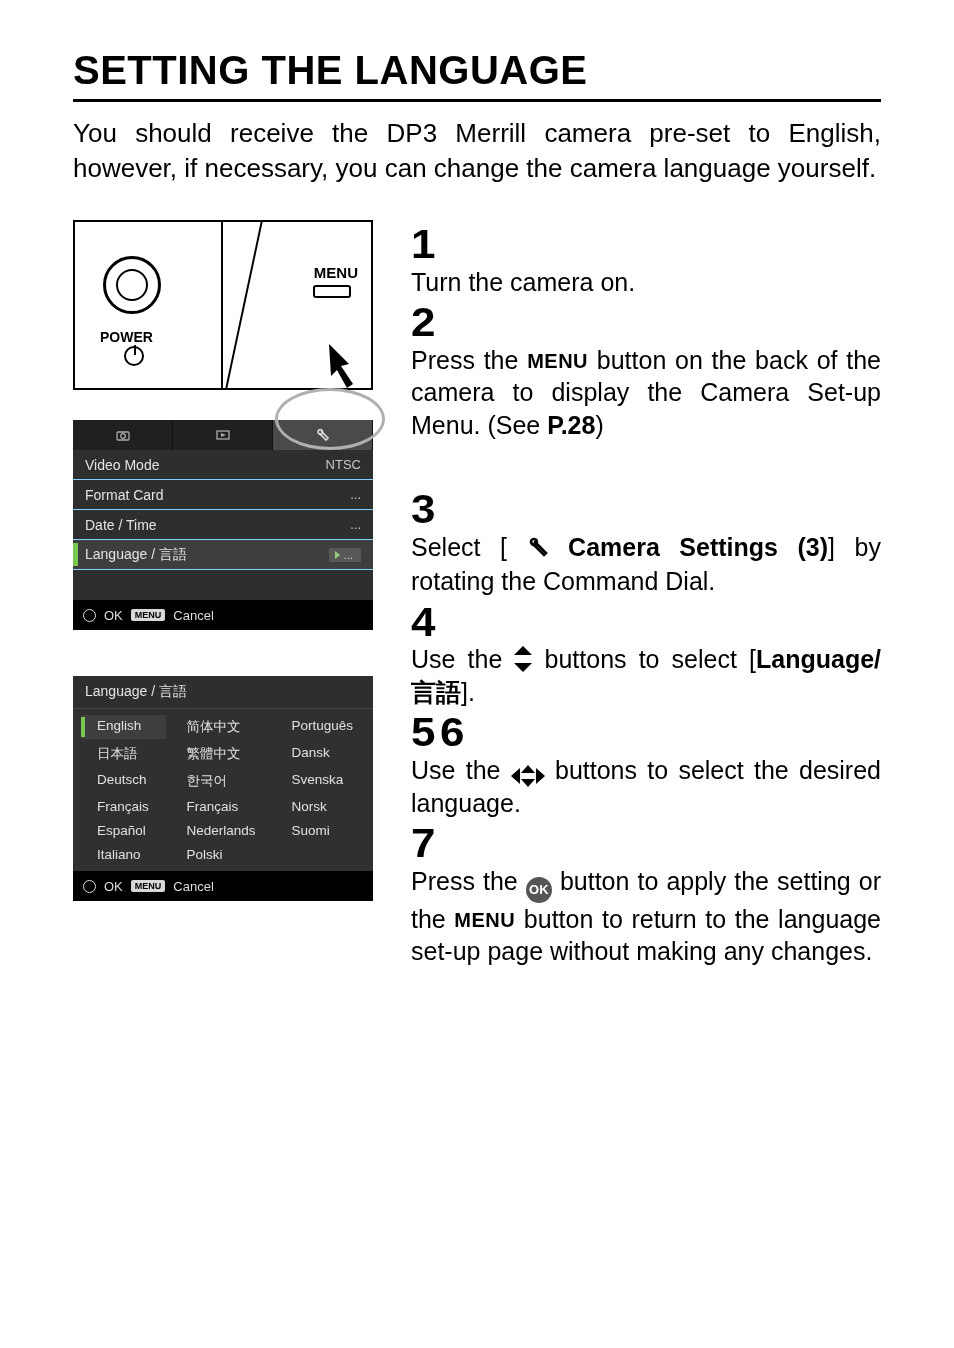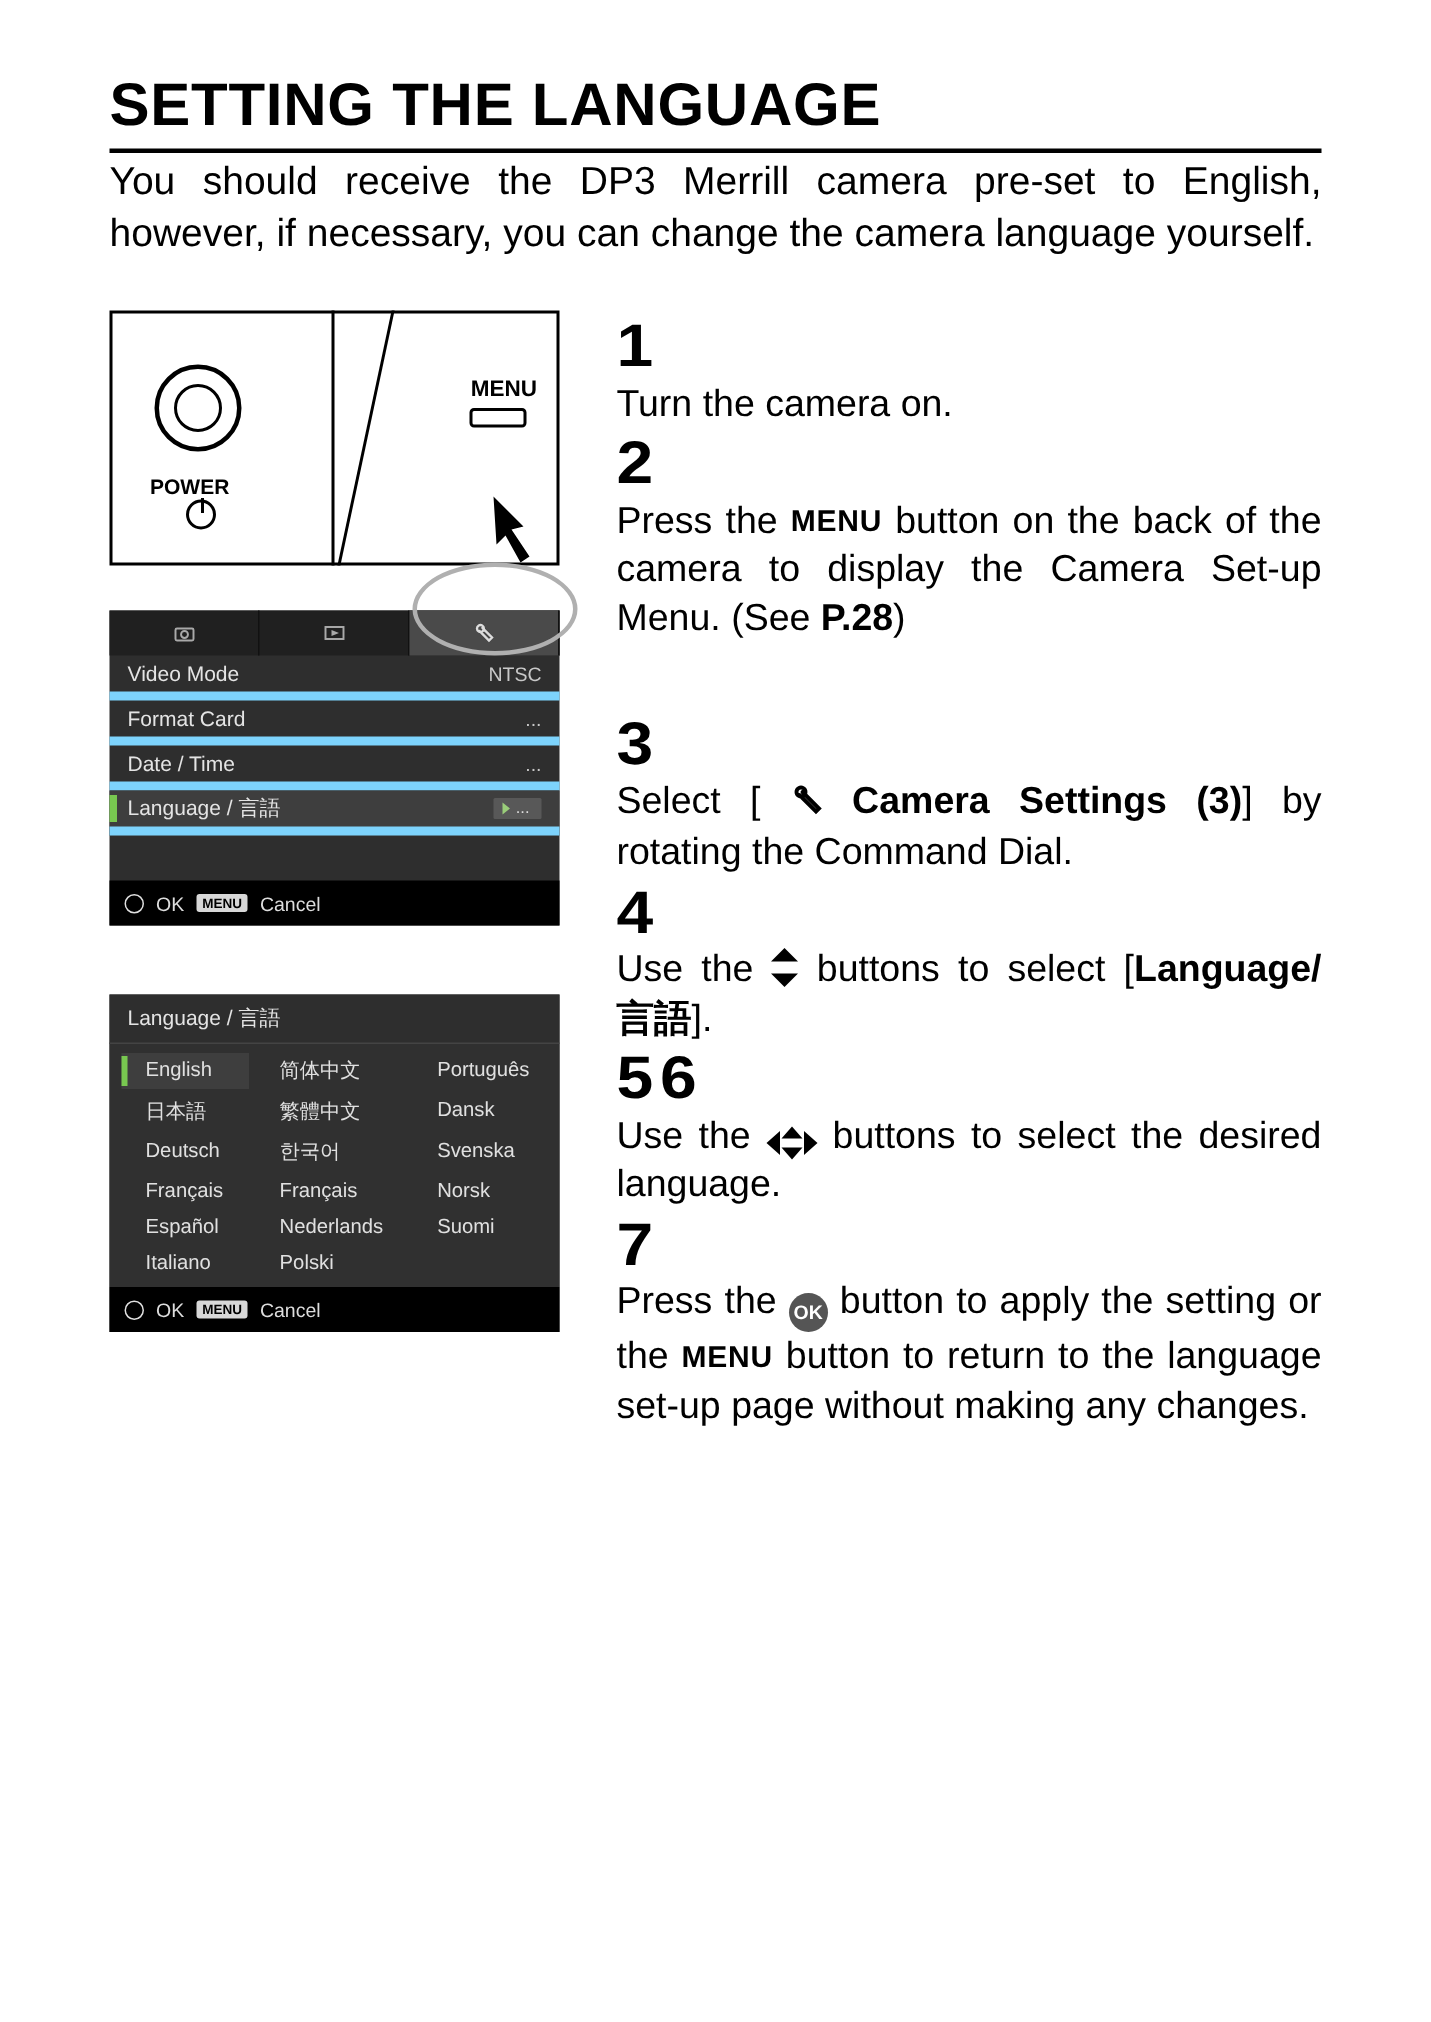--- a/index.html
+++ b/index.html
@@ -1,18 +1,18 @@
 <!DOCTYPE html>
 <html><head>
 <meta charset="utf-8">
 <style>
   * { box-sizing: border-box; margin: 0; padding: 0; }
   html, body { width: 954px; background: #fff; font-family: Arial, Helvetica, sans-serif; color: #000; }
   .page { padding: 48px 73px 28px 73px; width: 954px; }
-  .title { font-size: 40px; font-weight: 900; letter-spacing: 0.5px; border-bottom: 3.5px solid #000; padding-bottom: 6px; margin-bottom: 1px; }
+  .title { font-size: 40px; font-weight: 900; letter-spacing: 0.5px; border-bottom: 3.5px solid #000; padding-bottom: 6px; margin-bottom: 14px; }
   .intro { font-size: 26px; line-height: 1.35; text-align: justify; margin-bottom: 34px; }
   .cols { display: flex; gap: 38px; }
   .left { width: 300px; flex: 0 0 300px; display: flex; flex-direction: column; gap: 30px; }
   .right { flex: 1; font-size: 25px; line-height: 1.3; }
   .stepnum { font-family: Arial, Helvetica, sans-serif; font-size: 40px; font-weight: 900; transform: scaleX(1.1); transform-origin: left; display: inline-block; height: 36px; line-height: 36px; margin-top: 6px; }
   .steptxt { text-align: justify; }
   .bold { font-weight: 700; margin-top: 38px; }
   .smallcaps { font-weight: 700; font-size: 20px; letter-spacing: 0.5px; vertical-align: 1px; }
   .ok-circle { display: inline-block; width: 26px; height: 26px; border-radius: 50%; background: #555; color: #fff; font-size: 13px; font-weight: 700; text-align: center; line-height: 26px; vertical-align: -4px; }
   .arrow-right { display: inline-block; width: 0; height: 0; border-left: 11px solid #000; border-top: 9px solid transparent; border-bottom: 9px solid transparent; vertical-align: -2px; }
@@ -45,21 +45,21 @@
 
   
   .menushot { position: relative; width: 300px; }
   .menushot .hilite { position:absolute; top:-32px; right:-12px; width:110px; height:62px; border:3px solid #b0b0b0; border-radius:50%; z-index:2; background:transparent; }
   .menushot .screen { width:300px; background:#2e2e2e; color:#e4e4e4; font-size:14px; }
   .tabs { display:flex; height:30px; background:#202020; }
   .tab { flex:1; display:flex; align-items:center; justify-content:center; border-right:1px solid #111; }
   .tab.active { background:#4a4a4a; }
   .tab svg { width:16px; height:16px; opacity:0.8; }
   .tab.active svg { opacity:1; }
-  .mrow { display:flex; justify-content:space-between; align-items:center; padding:6px 12px; height:30px; border-bottom:6px solid #7dd3fc; }
+  .mrow { display:flex; justify-content:space-between; align-items:center; padding:6px 12px; height:30px; border-bottom:1px solid #7dd3fc; }
   .mrow.sel { background:#3e3e3e; position:relative; }
   .mrow.sel::before { content:""; position:absolute; left:0; top:3px; bottom:3px; width:5px; background:#78c850; }
   .mrow .val { color:#c8c8c8; font-size:13px; }
   .pillval { background:#585858; color:#ddd; padding:1px 8px 1px 6px; font-size:11px; display:flex; align-items:center; gap:4px; border-radius:1px; }
   .pillval .tri { width:0;height:0;border-left:5px solid #9acd7a;border-top:4px solid transparent;border-bottom:4px solid transparent; }
   .mspacer { height:30px; }
   .mfoot { background:#000; height:30px; display:flex; align-items:center; gap:8px; padding:0 10px; font-size:13px; color:#ddd; }
   .mfoot .ring { width:13px; height:13px; border:1.5px solid #e0e0e0; border-radius:50%; display:inline-block; }
   .mfoot .mtag { background:#d8d8d8; color:#000; font-size:9px; font-weight:700; padding:1px 4px; border-radius:2px; }
 

